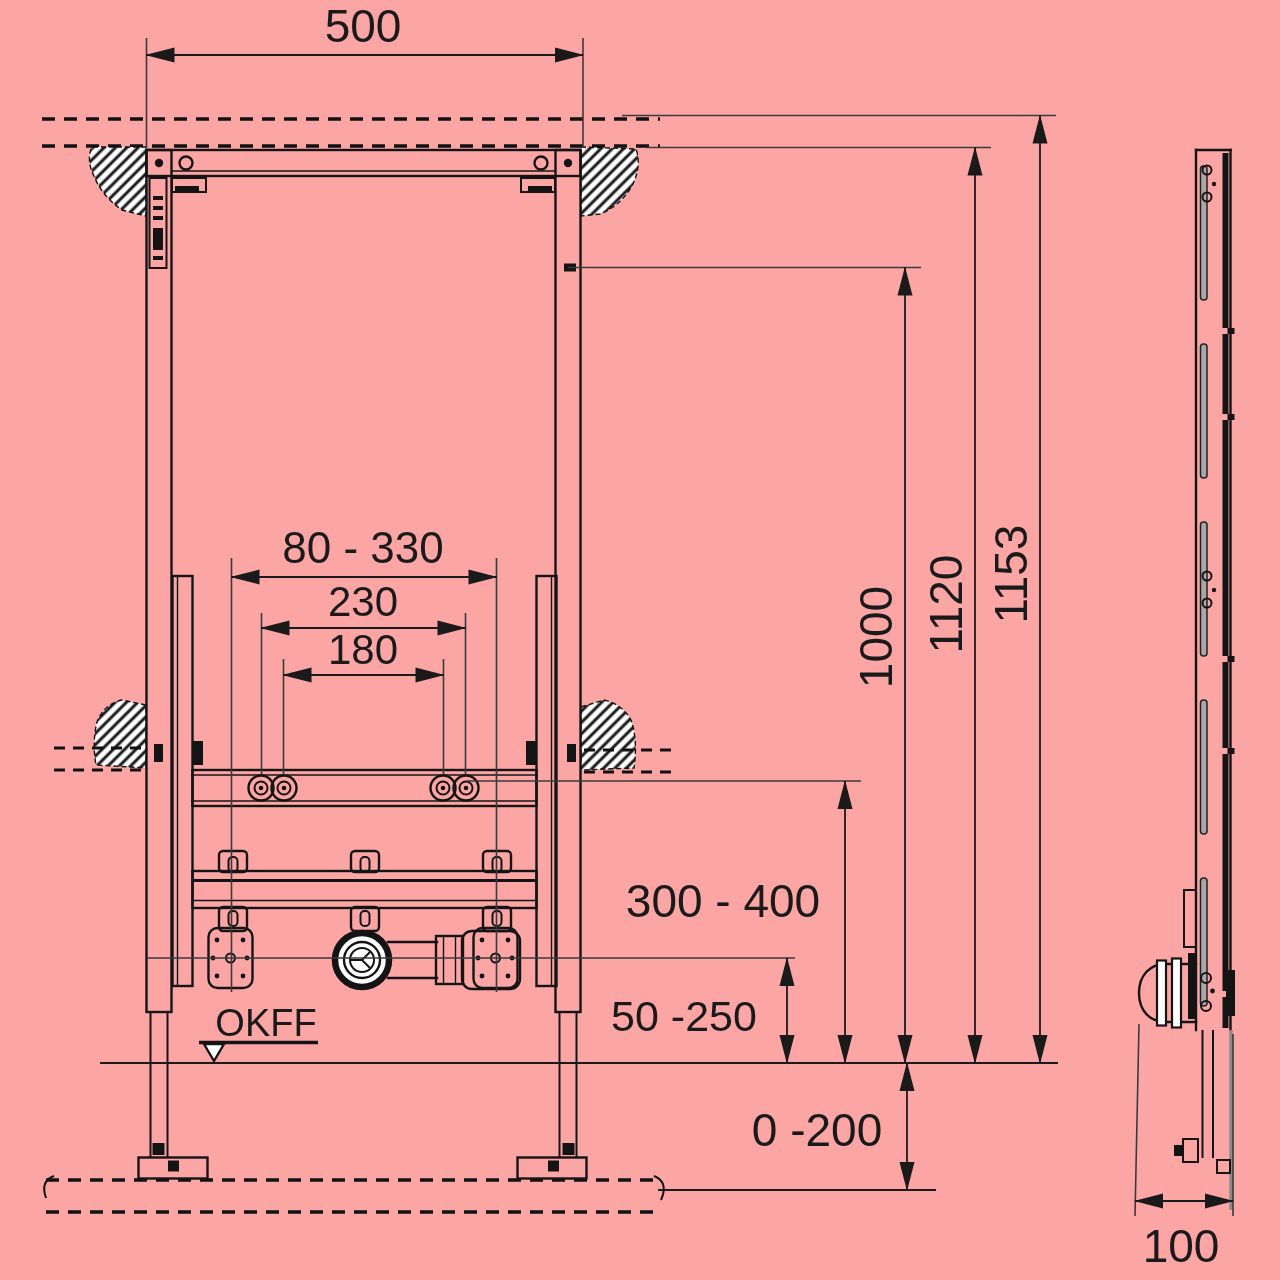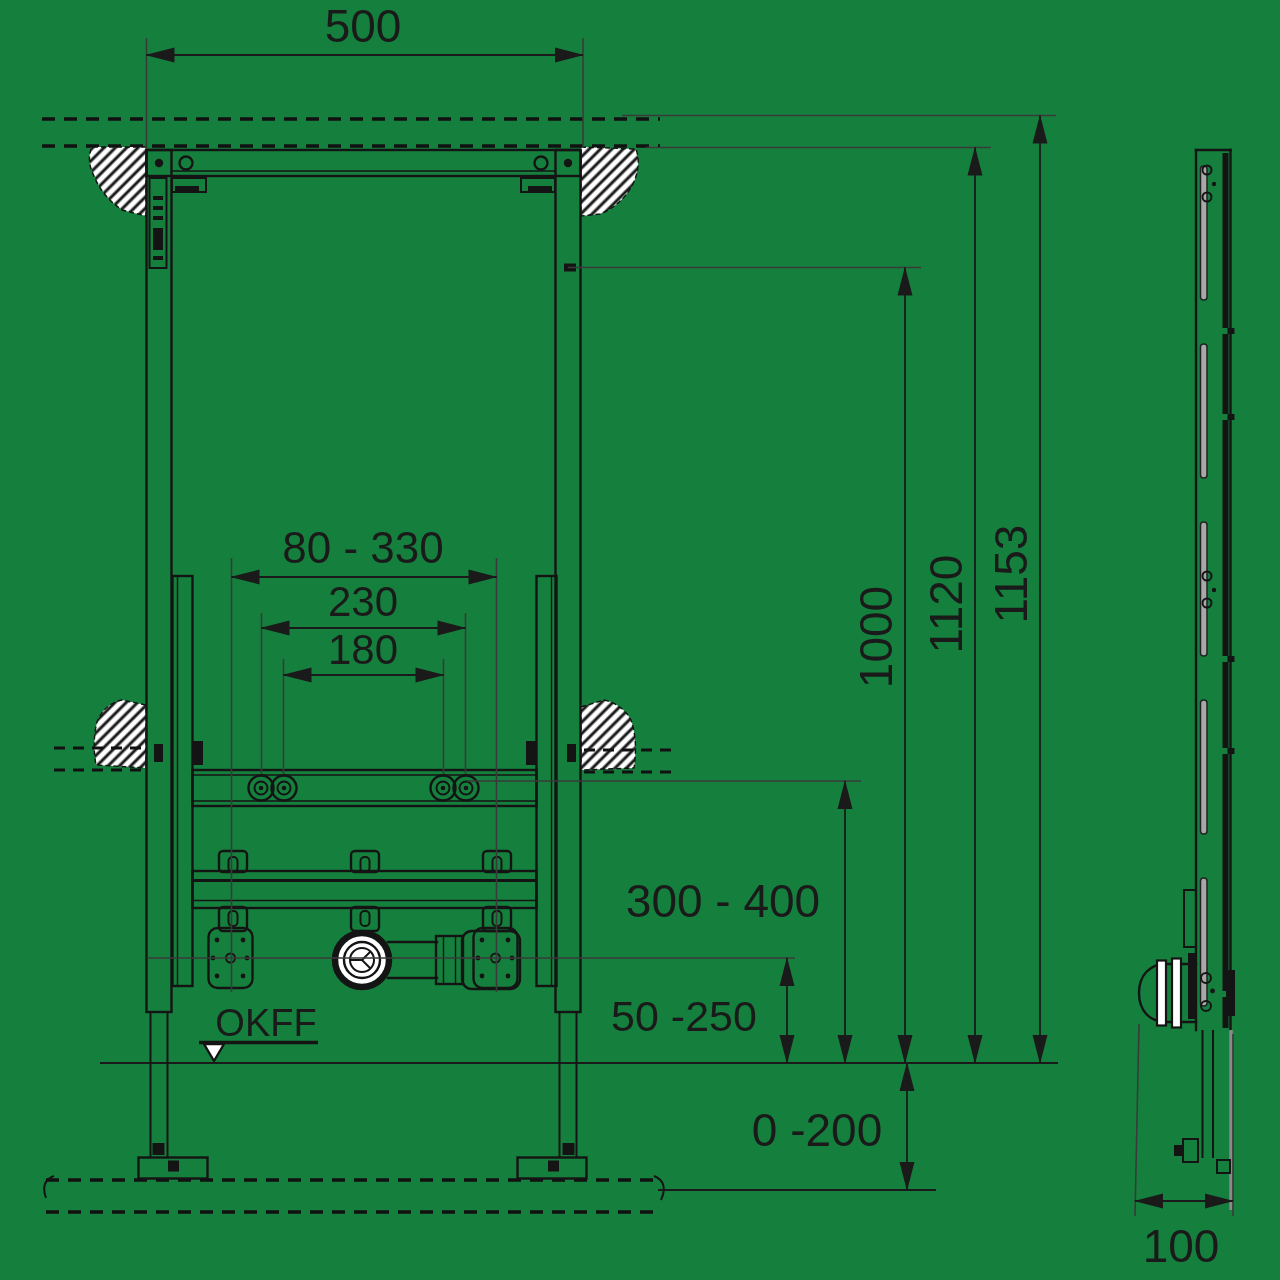--- a/index.html
+++ b/index.html
@@ -1,16 +1,16 @@
 <!DOCTYPE html>
 <html><head>
 <meta charset="utf-8">
 <style>
   html,body{margin:0;padding:0;background:#ffffff;}
-  #stage{position:relative;width:1280px;height:1280px;background:#15803d;overflow:hidden;}
+  #stage{position:relative;width:1280px;height:1280px;background:#fca5a5;overflow:hidden;}
   svg{display:block;}
   text{font-family:"Liberation Sans","DejaVu Sans",sans-serif;fill:#1a1a1a;}
   .ol{stroke:#141414;stroke-width:2.4;fill:none;stroke-linecap:square;}
   .ol14{stroke:#141414;stroke-width:1.4;fill:none;}
   .ol2{stroke:#141414;stroke-width:2;fill:none;}
   .thin{stroke:#3a3a3a;stroke-width:1.6;fill:none;}
   .dim{stroke:#1a1a1a;stroke-width:1.8;fill:none;}
   .dash{stroke:#111;stroke-width:3.5;fill:none;stroke-dasharray:13 9;}
   .dash2{stroke:#111;stroke-width:3;fill:none;stroke-dasharray:11 8;}
   .dk{fill:#141414;stroke:none;}

